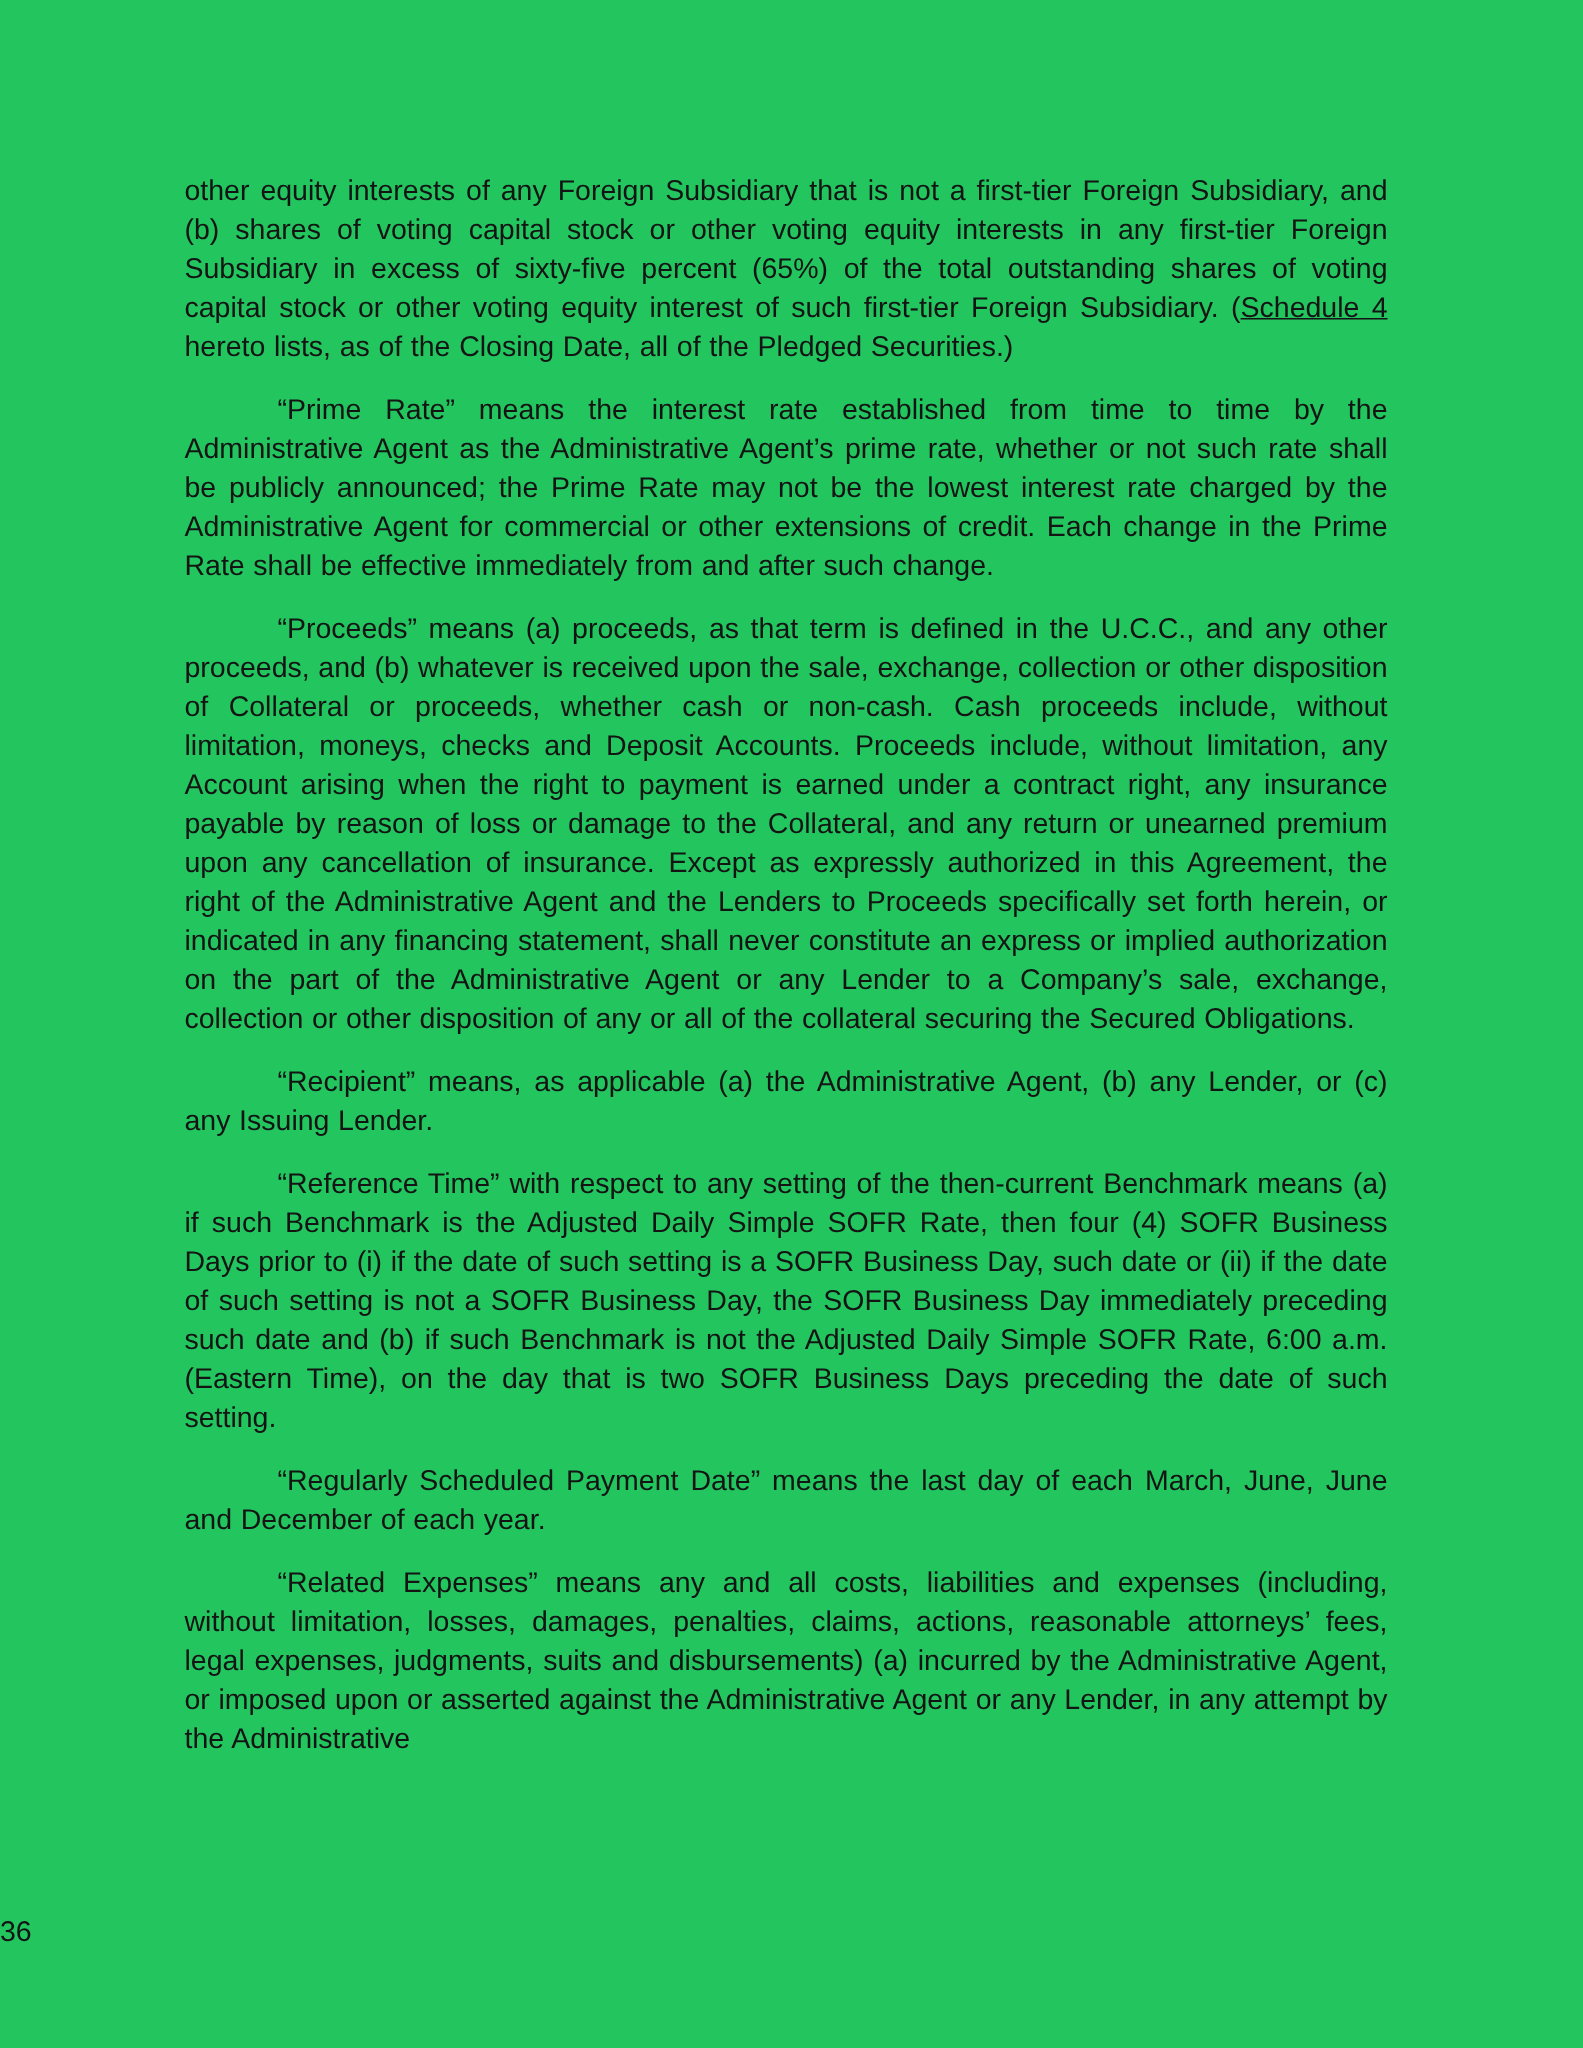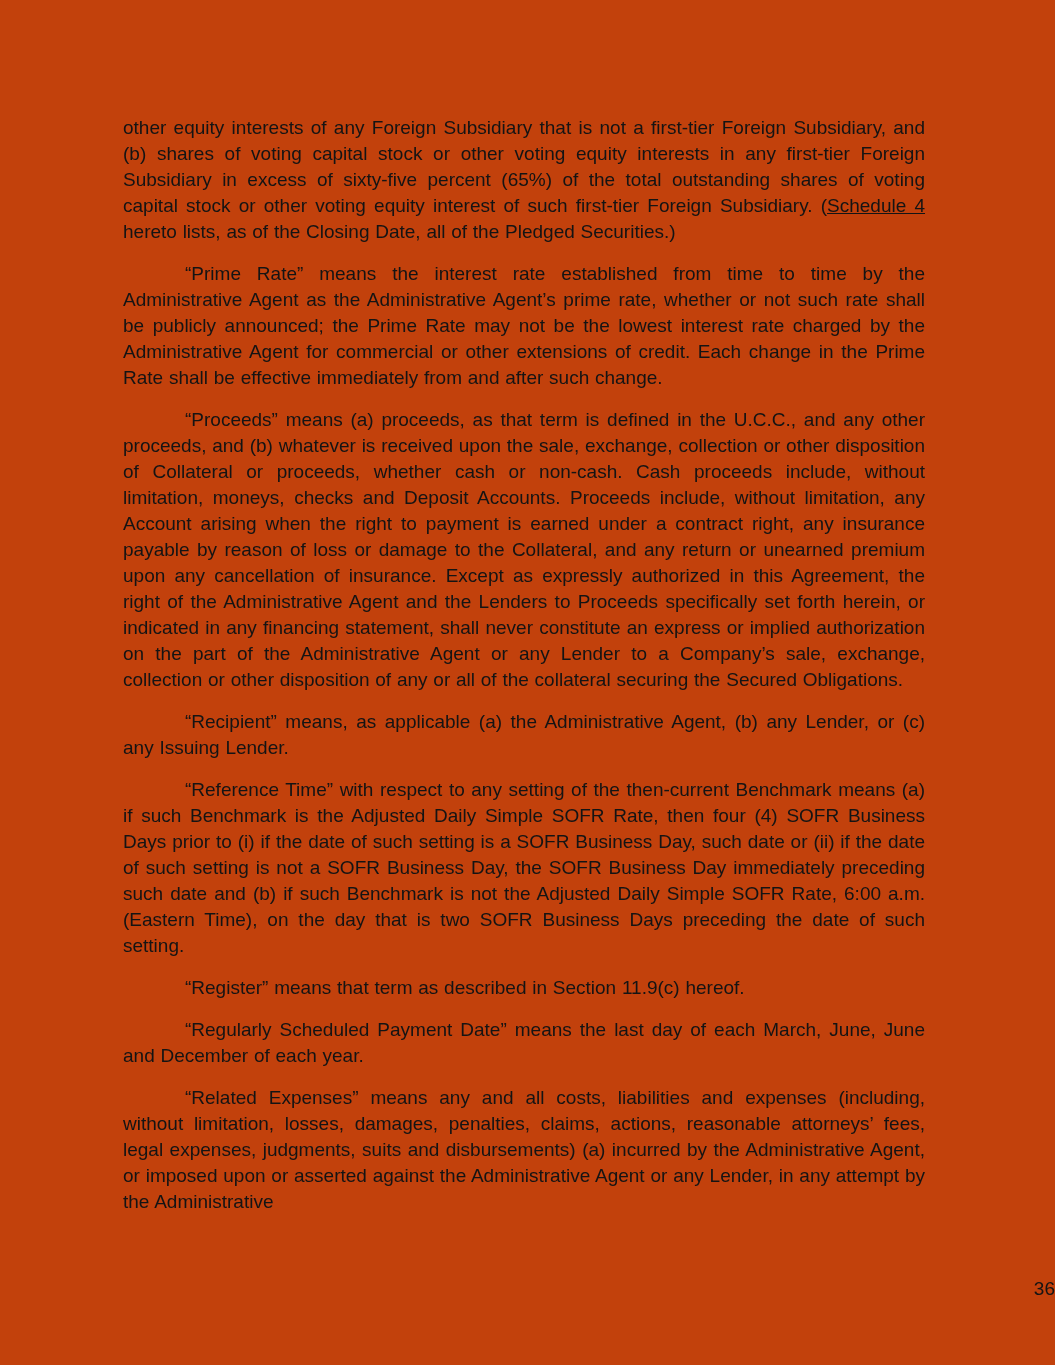--- a/index.html
+++ b/index.html
@@ -4,21 +4,21 @@
 <style>
   html, body {
     margin: 0;
     padding: 0;
     background: #ffffff;
   }
   .page {
     position: relative;
     width: 1055px;
     height: 1365px;
-    background: #c2410c;
+    background: #22c55e;
     overflow: hidden;
     font-family: "Liberation Sans", sans-serif;
     color: #141414;
   }
   .doc-body {
     position: absolute;
     left: 123px;
     top: 115px;
     width: 802px;
   }
@@ -37,33 +37,32 @@
     margin-bottom: 0;
   }
   .u {
     text-decoration: underline;
   }
   .page-footer {
     position: absolute;
     left: 0;
     top: 1276px;
     width: 100%;
-    text-align: right;
+    text-align: left;
     font-size: 19px;
     line-height: 26px;
   }
 </style>
 </head>
 <body>
 
 <div class="page">
   <div class="doc-body">
       <p class="no-indent"><span>other equity interests of any Foreign Subsidiary that is not a first-tier Foreign Subsidiary, and (b) shares of voting capital stock or other voting equity interests in any first-tier Foreign Subsidiary in excess of sixty-five percent (65%) of the total outstanding shares of voting capital stock or other voting equity interest of such first-tier Foreign Subsidiary.  (</span><span class="u">Schedule 4</span><span> hereto lists, as of the Closing Date, all of the Pledged Securities.)</span></p>
       <p><span>“Prime Rate” means the interest rate established from time to time by the Administrative Agent as the Administrative Agent’s prime rate, whether or not such rate shall be publicly announced; the Prime Rate may not be the lowest interest rate charged by the Administrative Agent for commercial or other extensions of credit.  Each change in the Prime Rate shall be effective immediately from and after such change.</span></p>
       <p><span>“Proceeds” means (a) proceeds, as that term is defined in the U.C.C., and any other proceeds, and (b) whatever is received upon the sale, exchange, collection or other disposition of Collateral or proceeds, whether cash or non-cash.  Cash proceeds include, without limitation, moneys, checks and Deposit Accounts.  Proceeds include, without limitation, any Account arising when the right to payment is earned under a contract right, any insurance payable by reason of loss or damage to the Collateral, and any return or unearned premium upon any cancellation of insurance.  Except as expressly authorized in this Agreement, the right of the Administrative Agent and the Lenders to Proceeds specifically set forth herein, or indicated in any financing statement, shall never constitute an express or implied authorization on the part of the Administrative Agent or any Lender to a Company’s sale, exchange, collection or other disposition of any or all of the collateral securing the Secured Obligations.</span></p>
       <p><span>“Recipient” means, as applicable (a) the Administrative Agent, (b) any Lender, or (c) any Issuing Lender.</span></p>
       <p><span>“Reference Time” with respect to any setting of the then-current Benchmark means (a) if such Benchmark is the Adjusted Daily Simple SOFR Rate, then four (4) SOFR Business Days prior to (i) if the date of such setting is a SOFR Business Day, such date or (ii) if the date of such setting is not a SOFR Business Day, the SOFR Business Day immediately preceding such date and (b) if such Benchmark is not the Adjusted Daily Simple SOFR Rate, 6:00 a.m. (Eastern Time), on the day that is two SOFR Business Days preceding the date of such setting.</span></p>
-      <p><span>“Register” means that term as described in Section 11.9(c) hereof.</span></p>
       <p><span>“Regularly Scheduled Payment Date” means the last day of each March, June, June and December of each year.</span></p>
       <p><span>“Related Expenses” means any and all costs, liabilities and expenses (including, without limitation, losses, damages, penalties, claims, actions, reasonable attorneys’ fees, legal expenses, judgments, suits and disbursements) (a) incurred by the Administrative Agent, or imposed upon or asserted against the Administrative Agent or any Lender, in any attempt by the Administrative</span></p>
     </div>
   <div class="page-footer">36</div>
 </div>
 
 </body></html>

